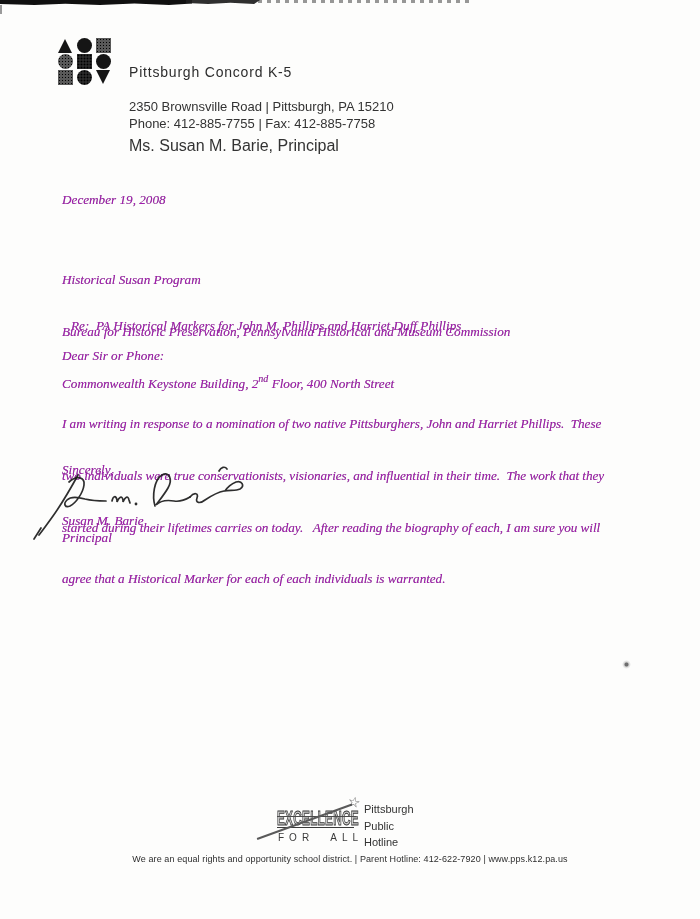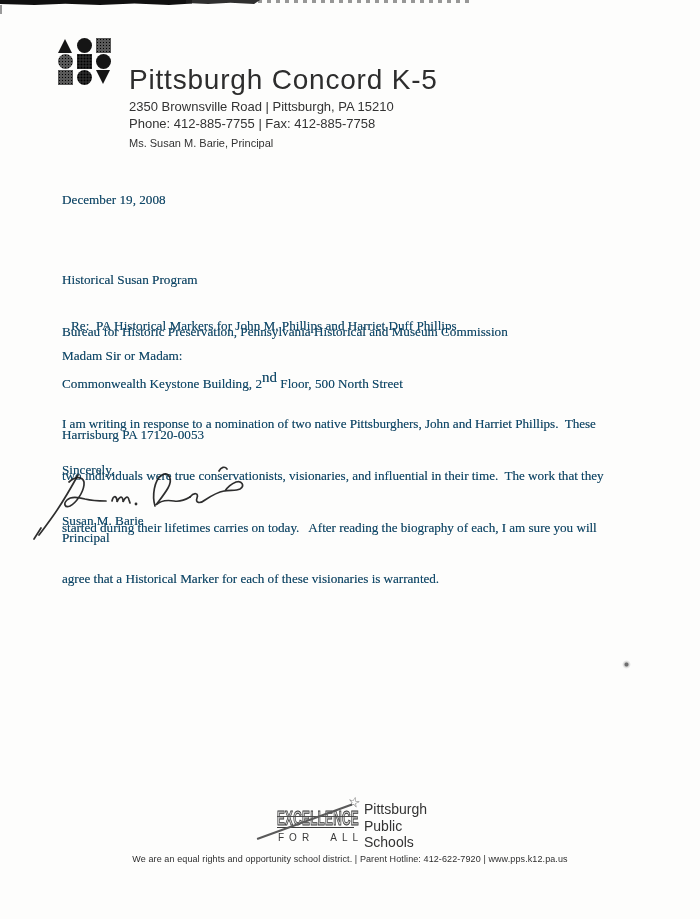--- a/index.html
+++ b/index.html
@@ -35,55 +35,55 @@
     background-image:radial-gradient(circle, #000 34%, transparent 42%);
     background-size:3px 3px; }
   .ht-dark { background-color:#2a2a2a;
     background-image:radial-gradient(circle, #000 42%, transparent 50%);
     background-size:3px 3px; }
   .sh-tri-up { width:0; height:0; border-left:7.5px solid transparent;
     border-right:7.5px solid transparent; border-bottom:14px solid #151515; margin-top:1px; }
   .sh-tri-down { width:0; height:0; border-left:7.5px solid transparent;
     border-right:7.5px solid transparent; border-top:14px solid #151515; }
 
-  .school-name { left:129px; top:64px; font-size:28px; letter-spacing:.8px; color:#2d2d2d; }
+  .school-name { left:129px; top:64px; font-size:14px; letter-spacing:.8px; color:#2d2d2d; }
   .addr-block { left:129px; top:99px; font-size:13px; line-height:16.5px; color:#333; }
-  .principal-line { left:129px; top:137px; font-size:11px; color:#333; }
+  .principal-line { left:129px; top:137px; font-size:16px; color:#333; }
 
   
-  .serif { font-family:"Liberation Serif", serif; font-size:13.2px; color:#0c4a6e;
-    white-space:pre; text-shadow:0 0 .5px rgba(60,60,60,.55); }
+  .serif { font-family:"Liberation Serif", serif; font-size:13.2px; color:#a21caf;
+    white-space:pre; text-shadow:0 0 .5px rgba(60,60,60,.55);font-style:italic; }
   .date-line { left:62px; top:192px; }
   .recipient-block { left:62px; top:237px; line-height:17.2px; }
   .re-line { left:71px; top:318px; }
   .salutation { left:62px; top:348px; }
   .body-block { left:62px; top:381px; line-height:17.2px; letter-spacing:-.05px; }
   .closing { left:62px; top:462px; }
   .signer-name { left:62px; top:513px;text-align:center; }
   .signer-title { left:62px; top:530px; }
-  sup { font-size:15px; vertical-align:super; line-height:0;margin-top:28px; }
+  sup { font-size:10px; vertical-align:super; line-height:0;margin-top:28px; }
 
   .signature-svg { left:25px; top:460px; width:240px; height:90px; }
   .signature-svg path, .signature-svg circle { stroke:#1c1c1c; fill:none;
     stroke-width:1.7; stroke-linecap:round; opacity:.92; }
   .signature-svg circle.dot { fill:#1c1c1c; stroke:none; }
 
   
   .excellence-text { left:277px; top:806px; width:140px; height:22px;
     font-size:21px; font-weight:700; letter-spacing:.5px; color:rgba(45,45,45,.22);
     -webkit-text-stroke:1px #343434; transform:scaleX(.56); transform-origin:left top;
     white-space:nowrap; }
   .excellence-strike { left:277px; top:816px; width:79px; height:1px; background:#4a4a4a; }
   .excellence-underline { left:277px; top:827px; width:77px; height:1.3px; background:#3a3a3a; }
   .for-all { left:278px; top:832px; font-size:10px; letter-spacing:5px; word-spacing:9px;
     color:#3a3a3a; white-space:nowrap; }
   .swoosh { left:257px; top:838px; width:101px; height:1.5px; background:#5a5a5a;
     transform:rotate(-20deg); transform-origin:left center; }
   .logo-star { left:348px; top:794px; font-size:14px; color:#4a4a4a; transform:rotate(12deg); }
-  .district-block { left:364px; top:801px; font-size:14px; line-height:16.5px; color:#333; }
+  .district-block { left:364px; top:801px; font-size:11px; line-height:16.5px; color:#333; }
   .disclaimer { left:0; top:854px; width:700px; text-align:center;
     font-size:9px; color:#2e2e2e; letter-spacing:.1px; }
 </style>
 </head>
 <body>
 
 <div class="abs artifact-bar1"></div>
 <div class="abs artifact-bar2"></div>
 <div class="abs artifact-dashes"></div>
 <div class="abs edge-tick"></div>
@@ -112,32 +112,31 @@
   <div>Phone: 412-885-7755 | Fax: 412-885-7758</div>
 </div>
 
 <div class="abs principal-line">Ms. Susan M. Barie, Principal</div>
 
 <div class="abs serif date-line">December 19, 2008</div>
 
 <div class="abs serif recipient-block">
   <div>Historical Susan Program</div>
   <div>Bureau for Historic Preservation, Pennsylvania Historical and Museum Commission</div>
-  <div><span>Commonwealth Keystone Building, 2</span><sup>nd</sup><span> Floor, 500 North Street</span></div>
-  <div>Harrisburg PA 17120-0053</div>
+  <div><span>Commonwealth Keystone Building, 2</span><sup>nd</sup><span> Floor, 400 North Street</span></div>
 </div>
 
 <div class="abs serif re-line">Re:  PA Historical Markers for John M. Phillips and Harriet Duff Phillips</div>
-<div class="abs serif salutation">Madam Sir or Madam:</div>
+<div class="abs serif salutation">Dear Sir or Phone:</div>
 
 <div class="abs serif body-block">
   <div>I am writing in response to a nomination of two native Pittsburghers, John and Harriet Phillips.  These</div>
   <div>two individuals were true conservationists, visionaries, and influential in their time.  The work that they</div>
   <div>started during their lifetimes carries on today.   After reading the biography of each, I am sure you will</div>
-  <div>agree that a Historical Marker for each of these visionaries is warranted.</div>
+  <div>agree that a Historical Marker for each of each individuals is warranted.</div>
 </div>
 
 <div class="abs serif closing">Sincerely,</div>
 
 <svg class="abs signature-svg" viewBox="0 0 240 90" xmlns="http://www.w3.org/2000/svg">
   <path d="M53,15 C47,26 38,42 28,56 C23,63 18,70 14,75"></path>
   <path d="M9,79 L16,68"></path>
   <path d="M44,22 C52,15 60,17 59,25 C58,33 51,43 45,46 C40,48 38,44 42,40 C46,36 53,37 60,39 C68,41 74,41 81,41"></path>
   <path d="M87,41 C88,36 91,35 92,40 L92,42 C94,37 97,35 98,40 L98,42 C100,37 103,35 104,40 L105,43"></path>
   <circle class="dot" cx="111" cy="44" r="1.4"></circle>
@@ -152,16 +151,16 @@
 <div class="abs excellence-text">EXCELLENCE</div>
 <div class="abs excellence-strike"></div>
 <div class="abs excellence-underline"></div>
 <div class="abs for-all">FOR ALL</div>
 <div class="abs swoosh"></div>
 <div class="abs logo-star">☆</div>
 
 <div class="abs district-block">
   <div>Pittsburgh</div>
   <div>Public</div>
-  <div>Schools</div>
+  <div>Hotline</div>
 </div>
 
 <div class="abs disclaimer">We are an equal rights and opportunity school district. | Parent Hotline: 412-622-7920 | www.pps.k12.pa.us</div>
 
 </body></html>

